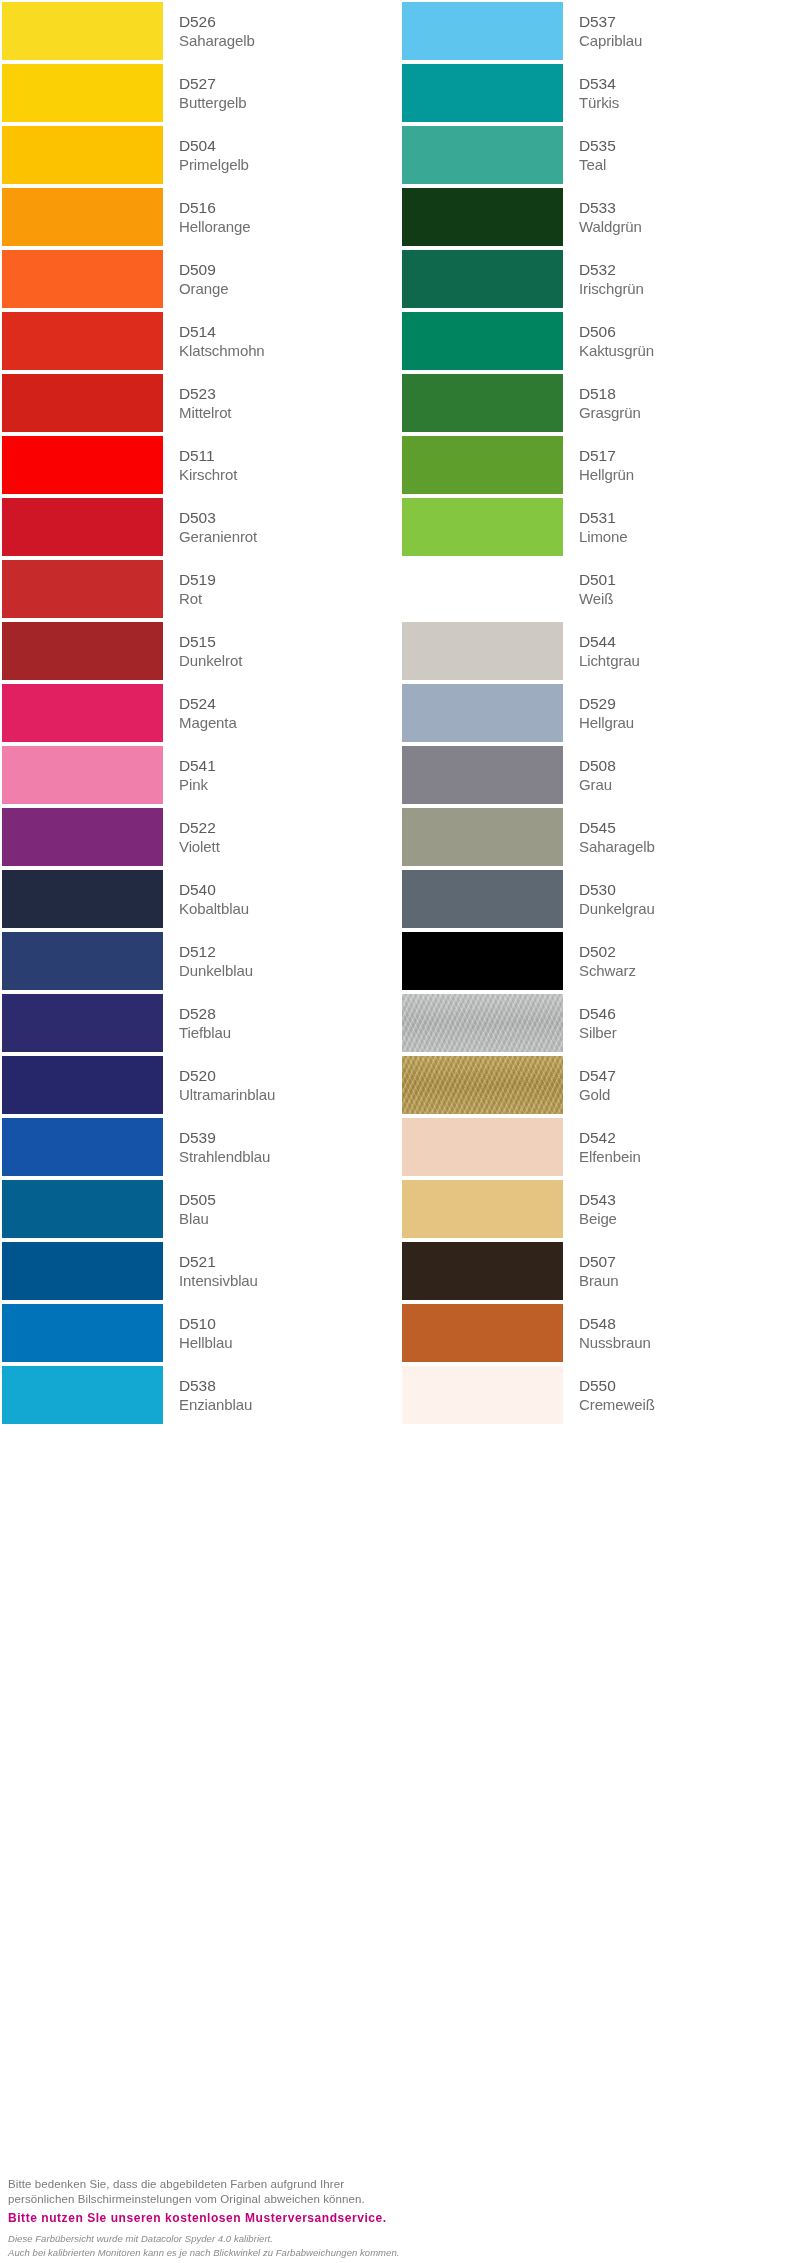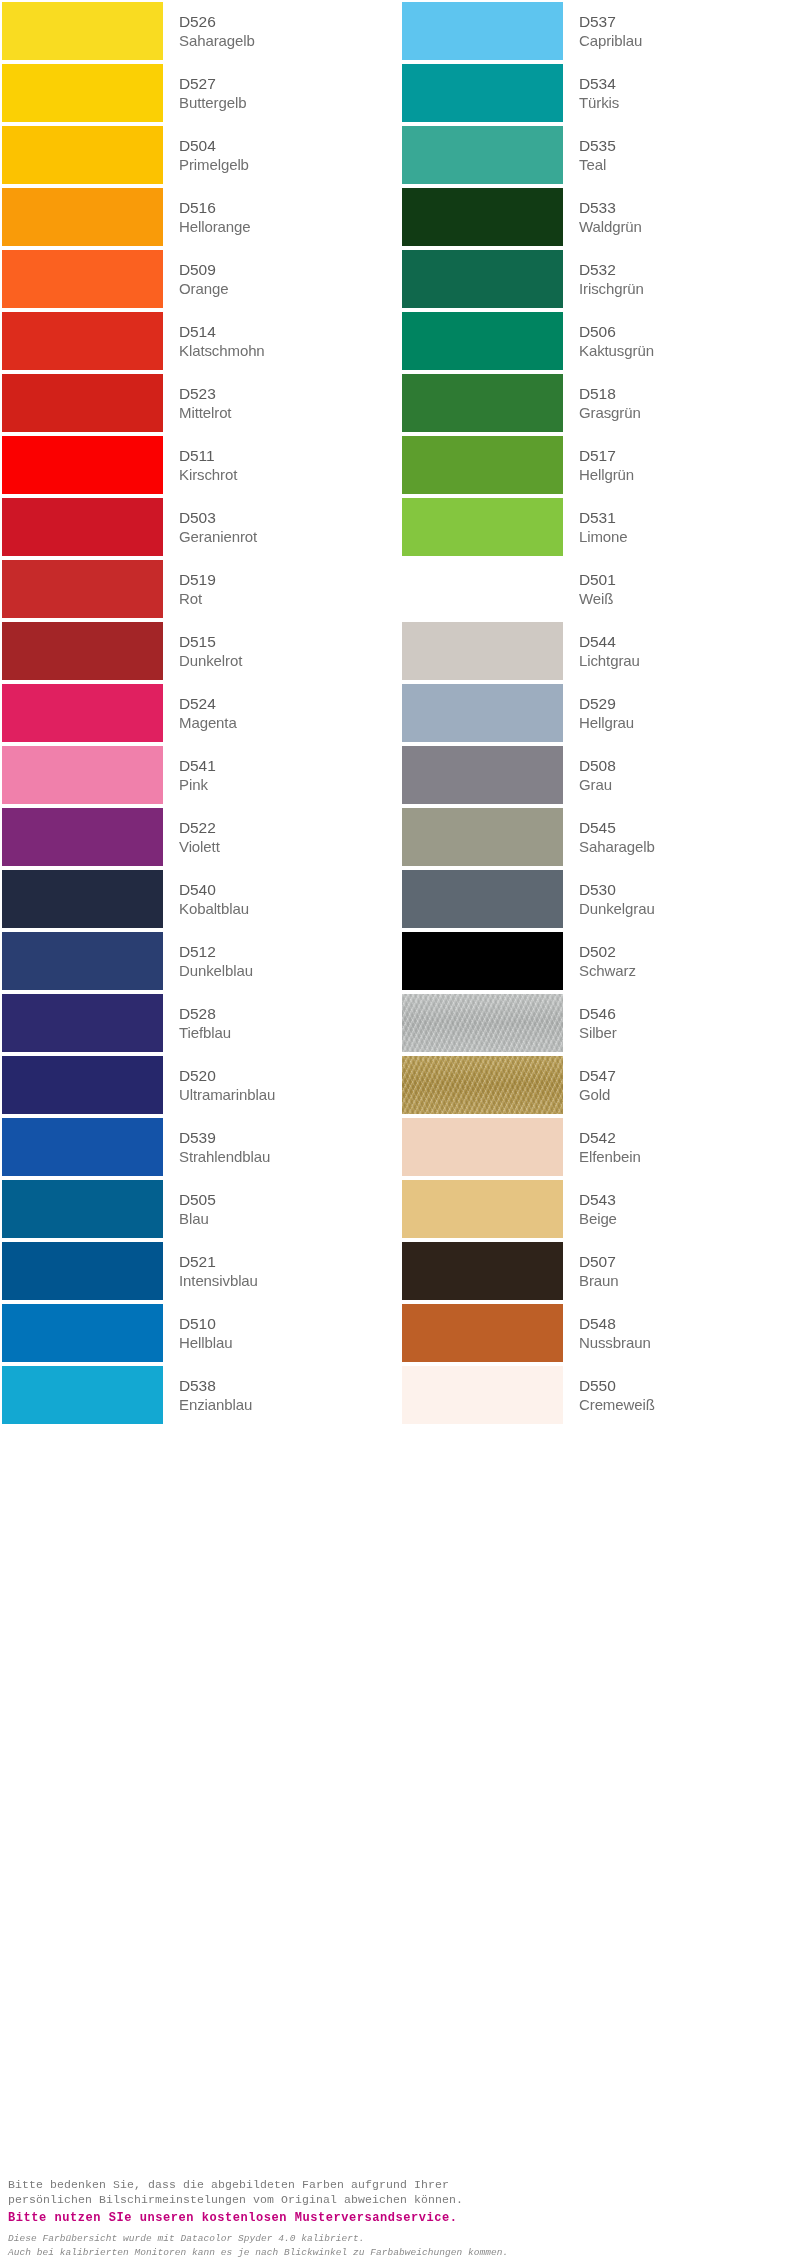--- a/index.html
+++ b/index.html
@@ -90,21 +90,20 @@
       repeating-linear-gradient(62deg, rgba(255,255,255,0.18) 0px, rgba(0,0,0,0.07) 2px, rgba(255,255,255,0) 4px),
       linear-gradient(180deg, #c0a458 0%, #b09244 50%, #bda055 100%);
   }
 
   
   .footer {
     position: absolute;
     left: 8px;
     bottom: 2px;
     width: 660px;
-    font-family: Liberation Mono, monospace;
   }
 
   .f-note {
     font-size: 11.5px;
     color: #7a7a7a;
     line-height: 1.35;
     text-align: justify;
     letter-spacing: 0.1px;
   }
 

